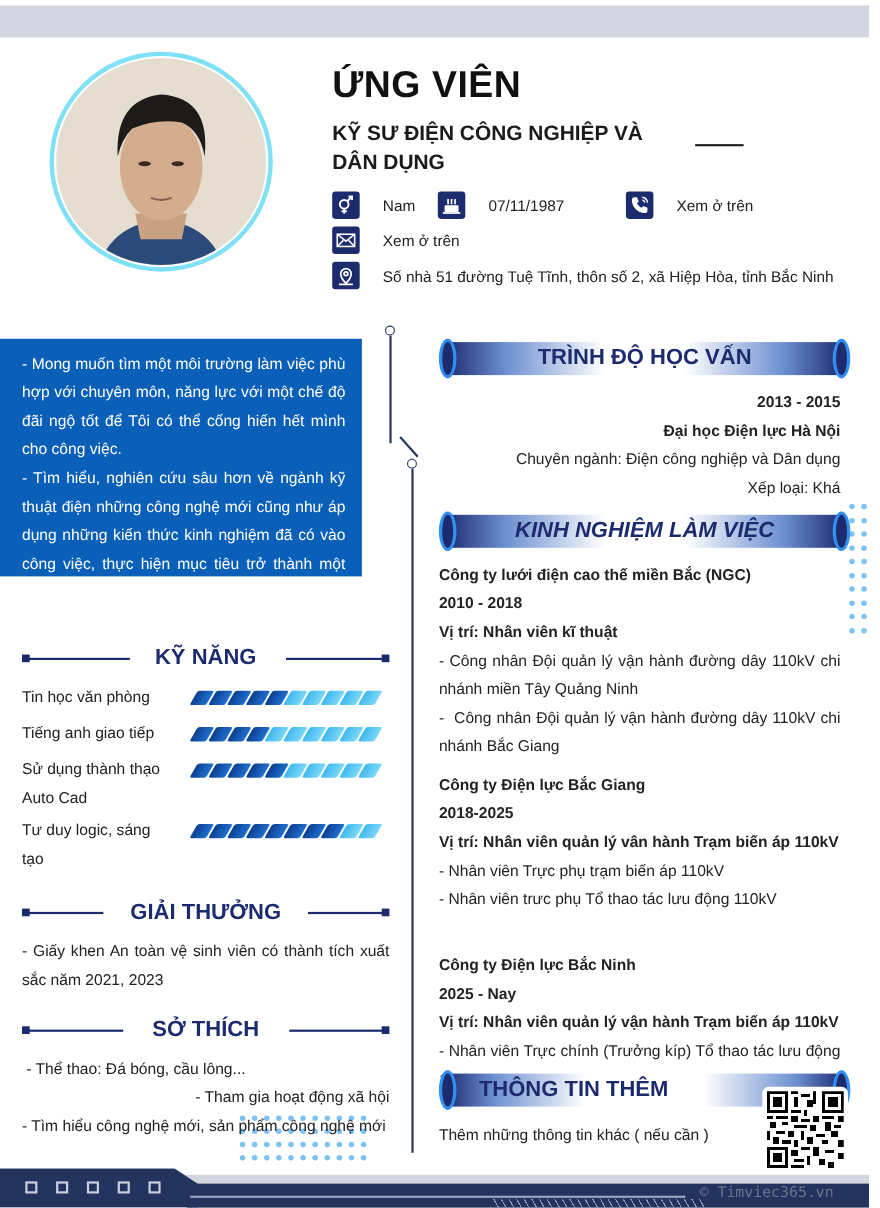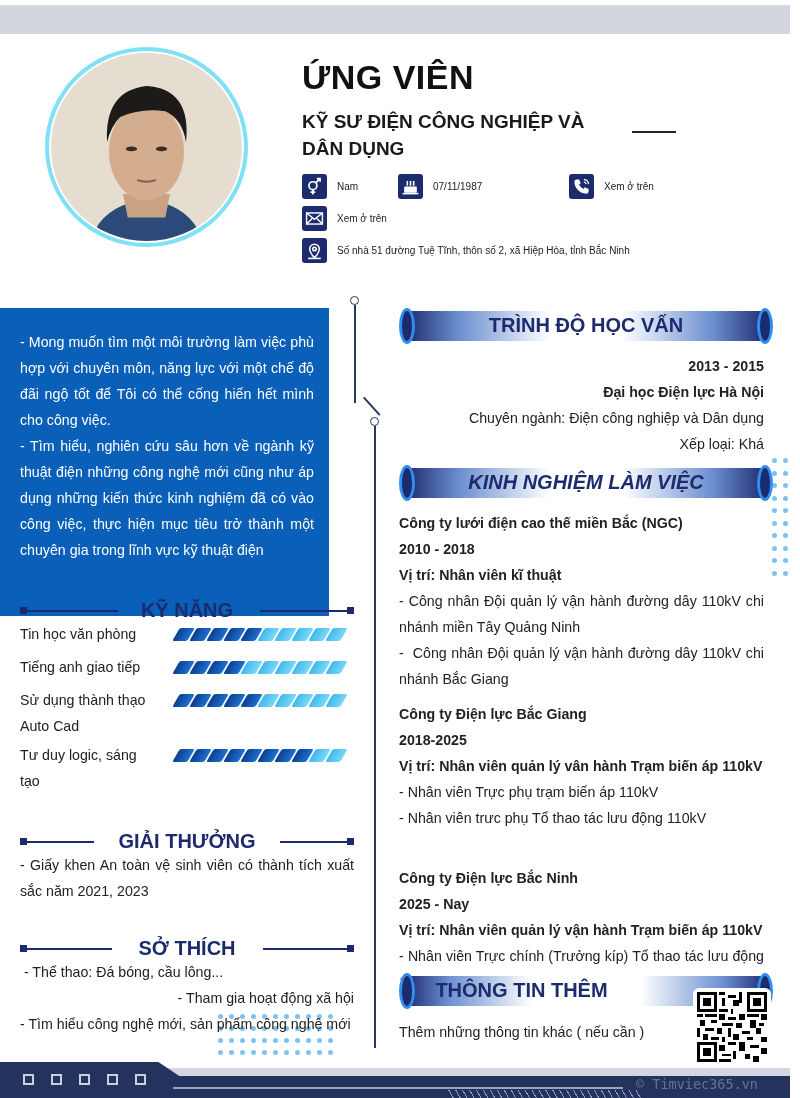--- a/index.html
+++ b/index.html
@@ -13,35 +13,35 @@
     background: #7fe0f6; padding: 4px; }
   .avatar-inner { width: 100%; height: 100%; border-radius: 50%; border: 2px solid #ffffff; overflow: hidden;
     background: #e6e1d6; position: relative; }
   .avatar-inner svg { width: 100%; height: 100%; display: block; }
 
   
   .name { position: absolute; left: 302px; top: 58px; font-size: 34px; font-weight: bold; color: #111; letter-spacing: 0.5px; }
   .job-title { position: absolute; left: 302px; top: 108px; width: 300px; font-size: 19px; font-weight: bold; color: #1a1a1a; line-height: 27px; }
   .title-rule { position: absolute; left: 632px; top: 131px; width: 44px; height: 2px; background: #222; }
 
-  .info-row { position: absolute; display: flex; align-items: center; font-size: 10px; color: #222; }
+  .info-row { position: absolute; display: flex; align-items: center; font-size: 14px; color: #222; gap: 11px; }
   .info-icon { width: 25px; height: 25px; background: #1c2a6e; border-radius: 3px; display: flex; align-items: center; justify-content: center; margin-right: 10px; color: #fff; }
   .info-icon svg { width: 19px; height: 19px; }
 
   
-  .objective { position: absolute; left: 0; top: 308px; width: 329px; height: 308px; background: #0a5fb8; padding: 21px 15px 0 20px;
+  .objective { position: absolute; left: 0; top: 308px; width: 329px; height: 216px; background: #0a5fb8; padding: 10px 15px 0 20px;
     color: #ffffff; font-size: 14.2px; line-height: 26px; text-align: justify; }
   .objective p { margin: 0; }
 
   
   .tl-line { position: absolute; background: #2a3560; width: 1.5px; }
   .tl-dot { position: absolute; width: 9px; height: 9px; border: 1.5px solid #2a3560; border-radius: 50%; background: #fff; }
 
   
-  .l-head { position: absolute; left: 20px; width: 334px; height: 24px; margin-top: 12px; }
+  .l-head { position: absolute; left: 20px; width: 334px; height: 24px; }
   .l-head .line-l, .l-head .line-r { position: absolute; top: 11px; height: 1.5px; background: #1c2a6e; }
   .l-head .sq-l, .l-head .sq-r { position: absolute; top: 8px; width: 7px; height: 7px; background: #1c2a6e; }
   .l-head .txt { position: absolute; top: 0; left: 0; width: 100%; text-align: center; font-size: 20px; font-weight: bold; color: #1c2a6e; }
 
   .skill-row { position: absolute; left: 20px; width: 330px; font-size: 14.2px; line-height: 26px; color: #222; }
   .skill-name { position: absolute; left: 0; top: 0; width: 150px; }
   .skill-bar { position: absolute; left: 156px; top: 7px; display: flex; gap: 1px; }
   .stripe { width: 15px; height: 13px; transform: skewX(-30deg); border-radius: 2px; margin-right: 1px; }
   .stripe.on { background: linear-gradient(90deg, #0b3f8f, #1f6fd0); }
   .stripe.off { background: linear-gradient(90deg, #3fb8ef, #7bd8f8); }

